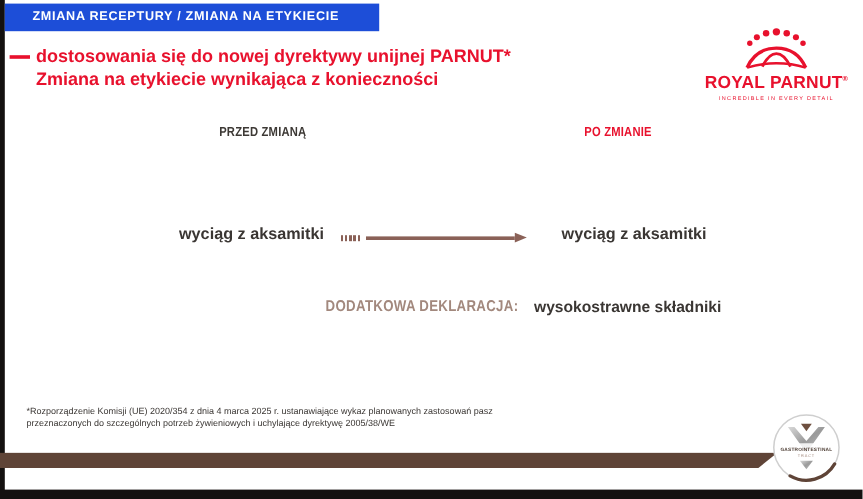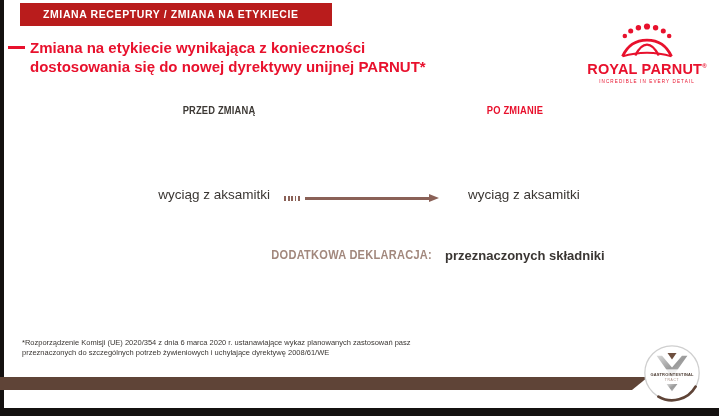--- a/index.html
+++ b/index.html
@@ -2,22 +2,22 @@
 <html><head>
 <meta charset="utf-8">
 <style>
   html,body { margin:0; padding:0; background:#fff; }
   .slide {
     position:relative; width:719px; height:416px; background:#ffffff;
     overflow:hidden; font-family:"Liberation Sans", sans-serif;
   }
   .left-strip { position:absolute; left:0; top:0; width:4px; height:416px; background:#141110; }
   .top-bar {
-    position:absolute; left:20px; top:3px; width:312px; height:23px;
-    background:#b91c1c; color:#ffffff; font-size:10.5px; font-weight:bold;
+    position:absolute; left:4px; top:3px; width:312px; height:23px;
+    background:#1d4ed8; color:#ffffff; font-size:10.5px; font-weight:bold;
     letter-spacing:0.6px; line-height:23px; padding-left:23px; box-sizing:border-box;
     white-space:nowrap;
   }
   .headline {
     position:absolute; left:30px; top:38px; width:440px;
     color:#e8112d; font-size:15px; font-weight:bold; line-height:19px;
   }
   .headline-dash { position:absolute; left:8px; top:46px; width:17px; height:3px; background:#e8112d; }
 
   .logo { position:absolute; left:585px; top:22px; width:124px; text-align:center; color:#e8112d; }
@@ -27,21 +27,21 @@
   .logo-tagline { font-size:4.6px; letter-spacing:1.1px; margin-top:2px; white-space:nowrap; }
 
   .col-label {
     position:absolute; top:104px; font-size:11px; font-weight:bold;
     color:#3d3935; letter-spacing:0.2px; transform:scaleX(0.85); transform-origin:center;
     text-align:center; white-space:nowrap;
   }
   .before-label { left:160px; width:118px; }
   .after-label  { left:458px; width:114px; color:#e8112d; }
 
-  .row-value { position:absolute; top:187px; font-size:13.5px; font-weight:normal; color:#3a3633; white-space:nowrap; }
+  .row-value { position:absolute; top:187px; font-size:13.5px; font-weight:bold; color:#3a3633; white-space:nowrap; }
   .before-value { left:120px; width:150px; text-align:right; }
   .after-value  { left:468px; }
 
   .arrow { position:absolute; left:284px; top:192px; display:flex; align-items:center; height:12px; }
   .arrow-dashes {
     width:17px; height:5px; margin-right:4px;
     background:repeating-linear-gradient(90deg,#8a6157 0 2px,transparent 2px 3.5px);
   }
   .arrow-line { width:124px; height:3px; background:#8a6157; }
   .arrow-head {
@@ -71,22 +71,22 @@
 <div class="slide">
 
   <div class="left-strip"></div>
 
   <div class="top-bar">
     <span>ZMIANA RECEPTURY / ZMIANA NA ETYKIECIE</span>
   </div>
 
   <div class="headline-dash"></div>
   <div class="headline">
+    <div>dostosowania się do nowej dyrektywy unijnej PARNUT*</div>
     <div>Zmiana na etykiecie wynikająca z konieczności</div>
-    <div>dostosowania się do nowej dyrektywy unijnej PARNUT*</div>
   </div>
 
   <div class="logo">
     <svg class="logo-crown" width="58" height="38" viewBox="0 0 64 42">
       <g fill="#e8112d">
         <circle cx="32" cy="5" r="3.4"></circle>
         <circle cx="22.5" cy="6.3" r="3"></circle>
         <circle cx="41.5" cy="6.3" r="3"></circle>
         <circle cx="14" cy="10" r="2.8"></circle>
         <circle cx="50" cy="10" r="2.8"></circle>
@@ -108,25 +108,25 @@
 
   <div class="arrow">
     <div class="arrow-dashes"></div>
     <div class="arrow-line"></div>
     <div class="arrow-head"></div>
   </div>
 
   <div class="row-value after-value">wyciąg z aksamitki</div>
 
   <div class="decl-label">DODATKOWA DEKLARACJA:</div>
-  <div class="decl-value">przeznaczonych składniki</div>
+  <div class="decl-value">wysokostrawne składniki</div>
 
   <div class="footnote">
-    <div>*Rozporządzenie Komisji (UE) 2020/354 z dnia 6 marca 2020 r. ustanawiające wykaz planowanych zastosowań pasz</div>
-    <div>przeznaczonych do szczególnych potrzeb żywieniowych i uchylające dyrektywę 2008/61/WE</div>
+    <div>*Rozporządzenie Komisji (UE) 2020/354 z dnia 4 marca 2025 r. ustanawiające wykaz planowanych zastosowań pasz</div>
+    <div>przeznaczonych do szczególnych potrzeb żywieniowych i uchylające dyrektywę 2005/38/WE</div>
   </div>
 
   <div class="bottom-band"></div>
   <div class="bottom-black"></div>
 
   <svg class="badge" viewBox="0 0 64 64">
     <defs>
       <linearGradient id="metal" x1="0" y1="0" x2="1" y2="1">
         <stop offset="0" stop-color="#d9d9d9"></stop>
         <stop offset="0.5" stop-color="#9a9a9a"></stop>

